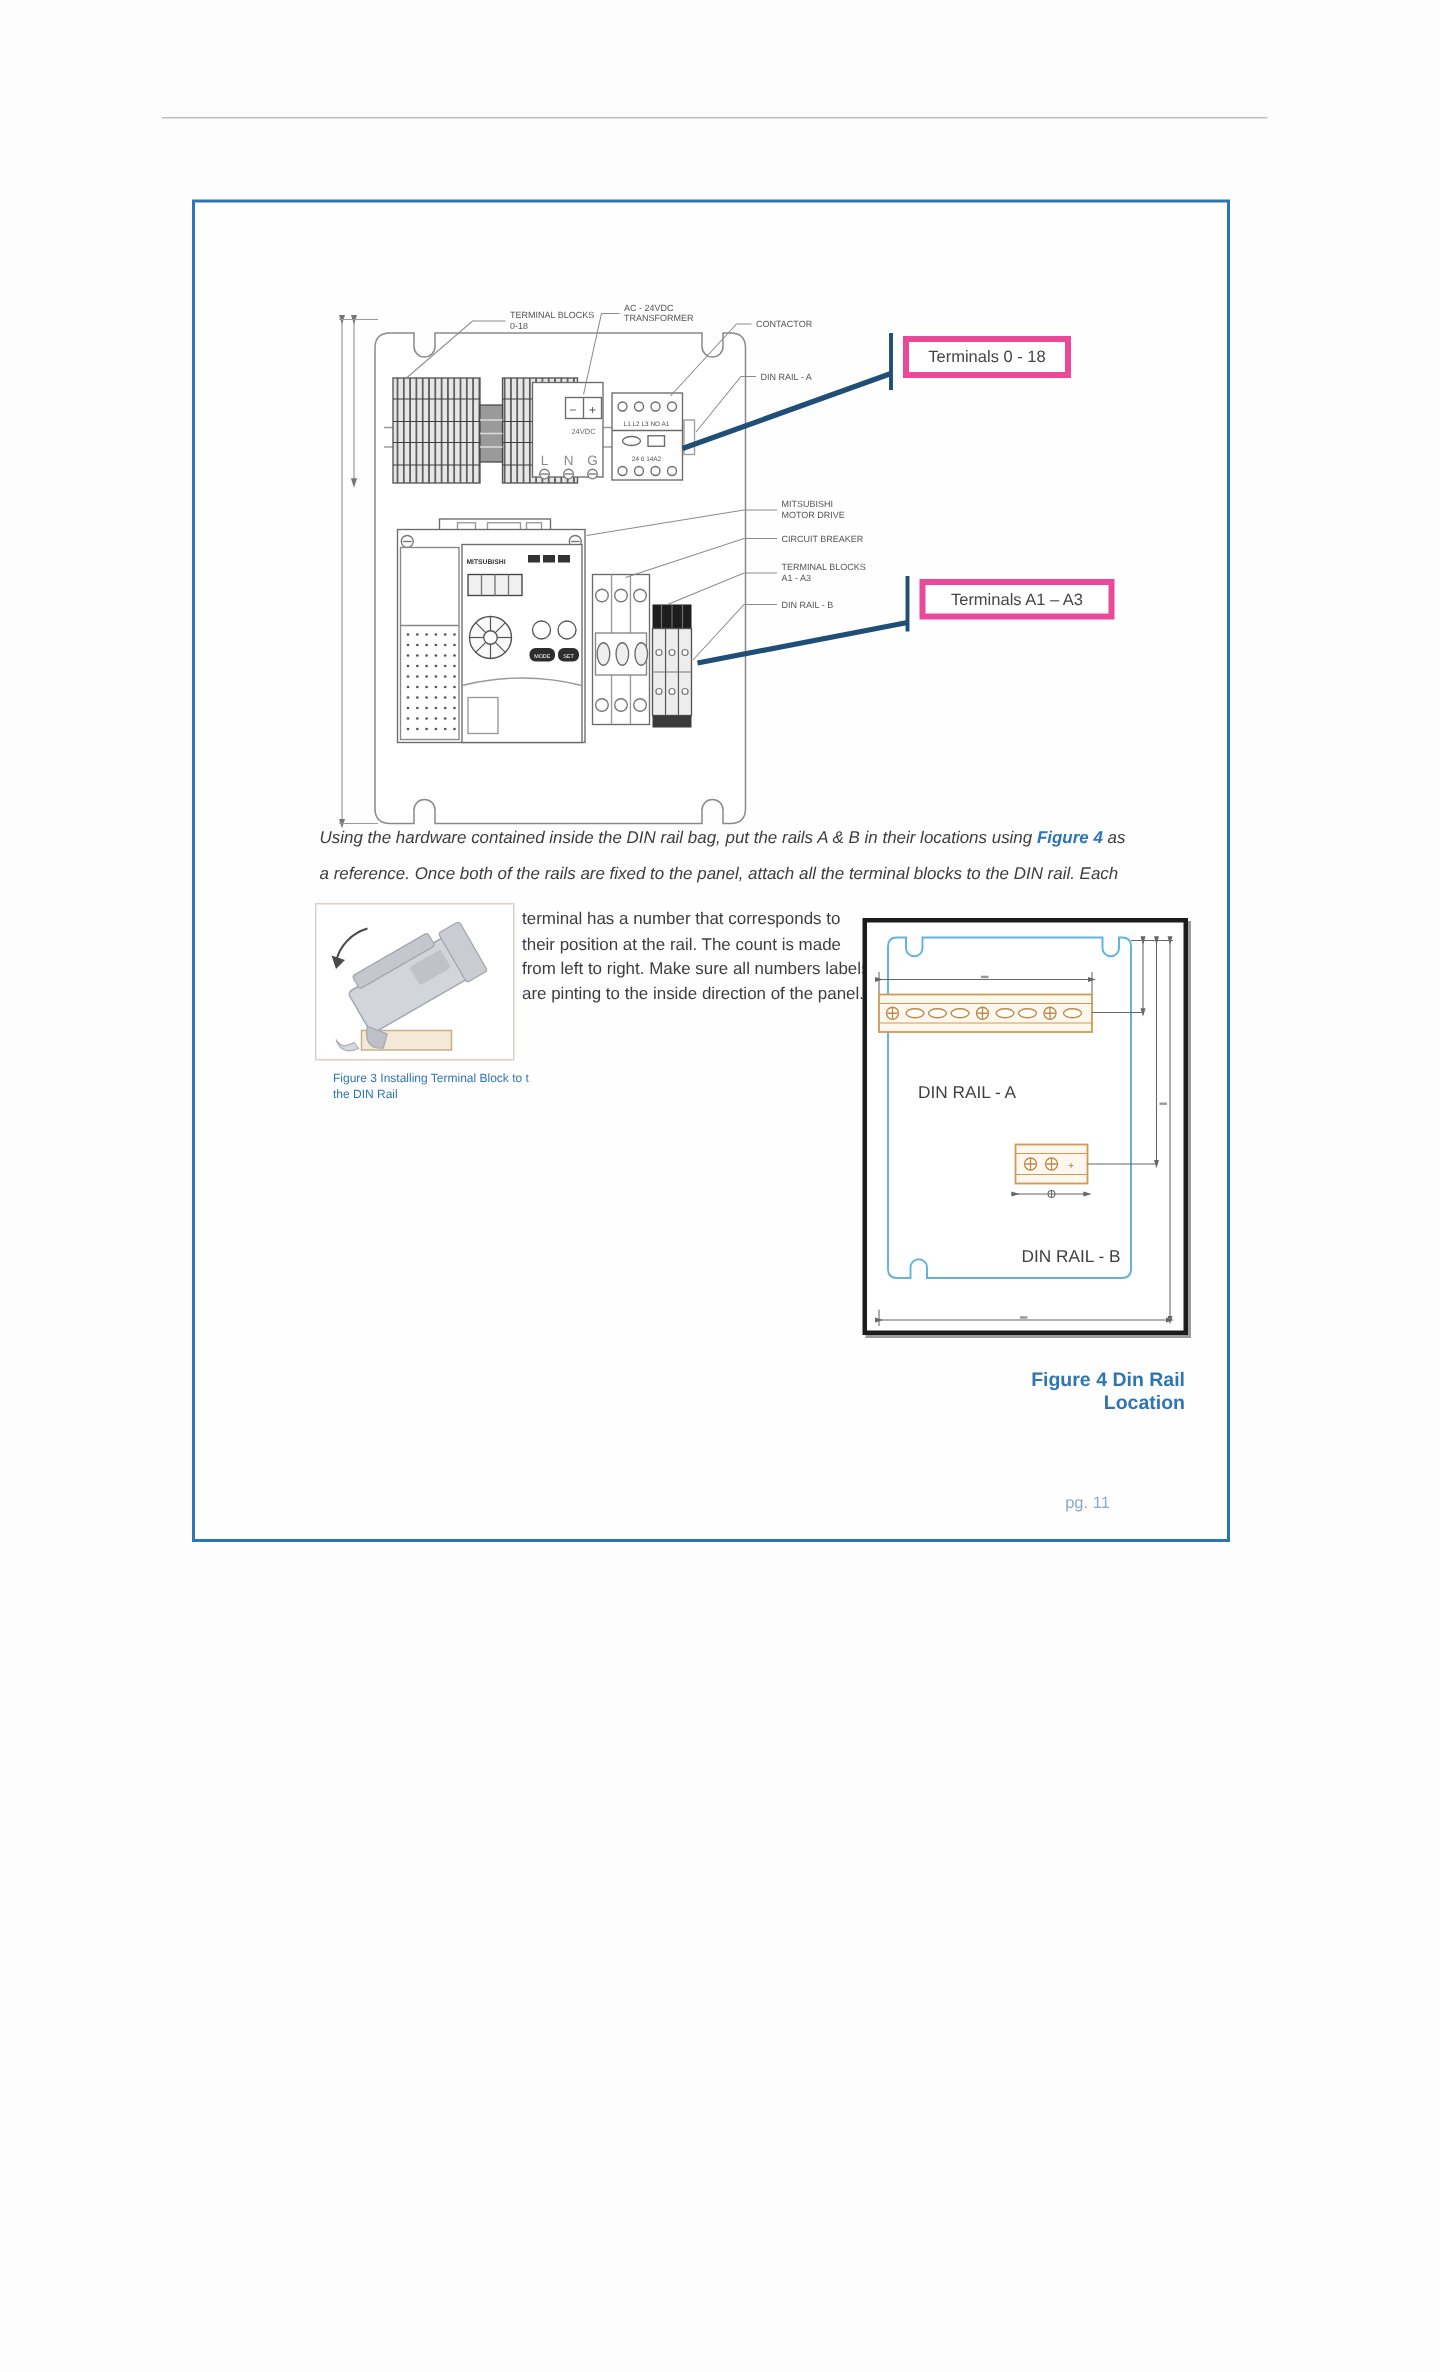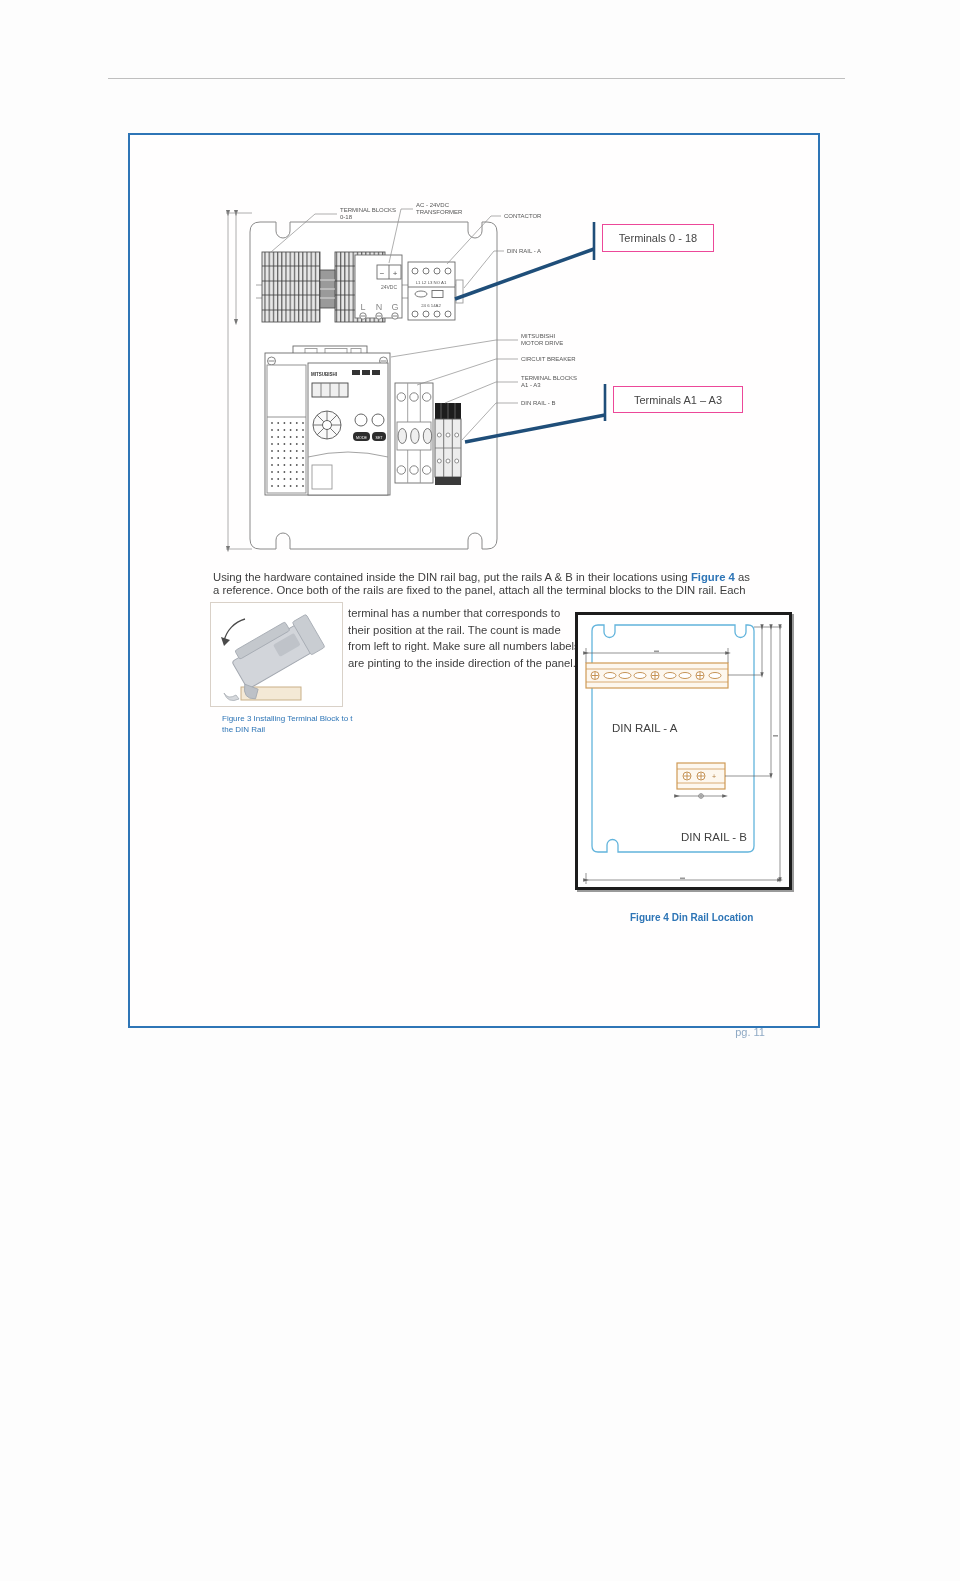--- a/index.html
+++ b/index.html
@@ -11,43 +11,43 @@
   .hdr { position:absolute; top:54px; left:0; width:845px; text-align:right; font-size:15px; }
   .hdr .gray { color:#8a8a8a; letter-spacing:3px; }
   .hdr .bold { color:#1a1a1a; font-weight:bold; letter-spacing:1px; }
   .hdr-rule { position:absolute; top:78px; left:108px; width:737px; height:1px; background:#bfbfbf; }
 
   
   .embed { position:absolute; left:128px; top:133px; width:692px; height:895px;
            border:2px solid #2e75b6; background:#fffefe; }
   .embed svg.main { position:absolute; left:0; top:0; }
 
-  .callout { position:absolute; border:1px solid #ec4899; background:#fff;
+  .callout { position:absolute; border:4px solid #ec4899; background:#fff;
              font-size:11px; color:#454545; display:flex; align-items:center; justify-content:center; }
   .co1 { left:472px; top:89px;  width:112px; height:28px; }
   .co2 { left:483px; top:251px; width:130px; height:27px; }
 
-  .para { position:absolute; left:83px; top:436px; width:542px;
-          font-size:11.3px; line-height:13px; color:#3d3d3d; }
+  .para { position:absolute; left:83px; top:412px; width:542px;
+          font-size:11.3px; line-height:24px; color:#3d3d3d;font-style:italic; }
   .figref { color:#2e75b6; font-weight:bold; }
   .para2 { position:absolute; left:218px; top:470px; width:232px;
            font-size:11.3px; line-height:16.5px; color:#3d3d3d; }
 
   .fig3 { position:absolute; left:80px; top:467px; width:133px; height:105px;
           border:1px solid #d9d1c8; background:#fff; }
   .fig3cap { position:absolute; left:92px; top:578px; width:140px;
              font-size:8px; font-weight:normal; color:#2e75b6; line-height:11px; }
 
   .fig4 { position:absolute; left:445px; top:477px; width:217px; height:278px;
           border:3px solid #1c1c1c; background:#fff; box-shadow:2px 2px 0 #9a9a9a; }
-  .fig4cap { position:absolute; left:500px; top:777px; width:160px; text-align:left;
-             font-size:10px; font-weight:bold; color:#2e75b6; }
-
-  .pgnum { position:absolute; left:555px; top:861px; width:80px; text-align:right;
-           font-size:11px; color:#8ea9c4;margin-top:30px; }
+  .fig4cap { position:absolute; left:500px; top:777px; width:160px; text-align:right;
+             font-size:13px; font-weight:bold; color:#2e75b6; }
+
+  .pgnum { position:absolute; left:555px; top:861px; width:80px; text-align:center;
+           font-size:11px; color:#8ea9c4; }
 
   text { font-family:"Liberation Sans", sans-serif; }
 </style>
 </head>
 <body>
 
 <div class="page">
 
   <div class="hdr-rule"></div>
 

